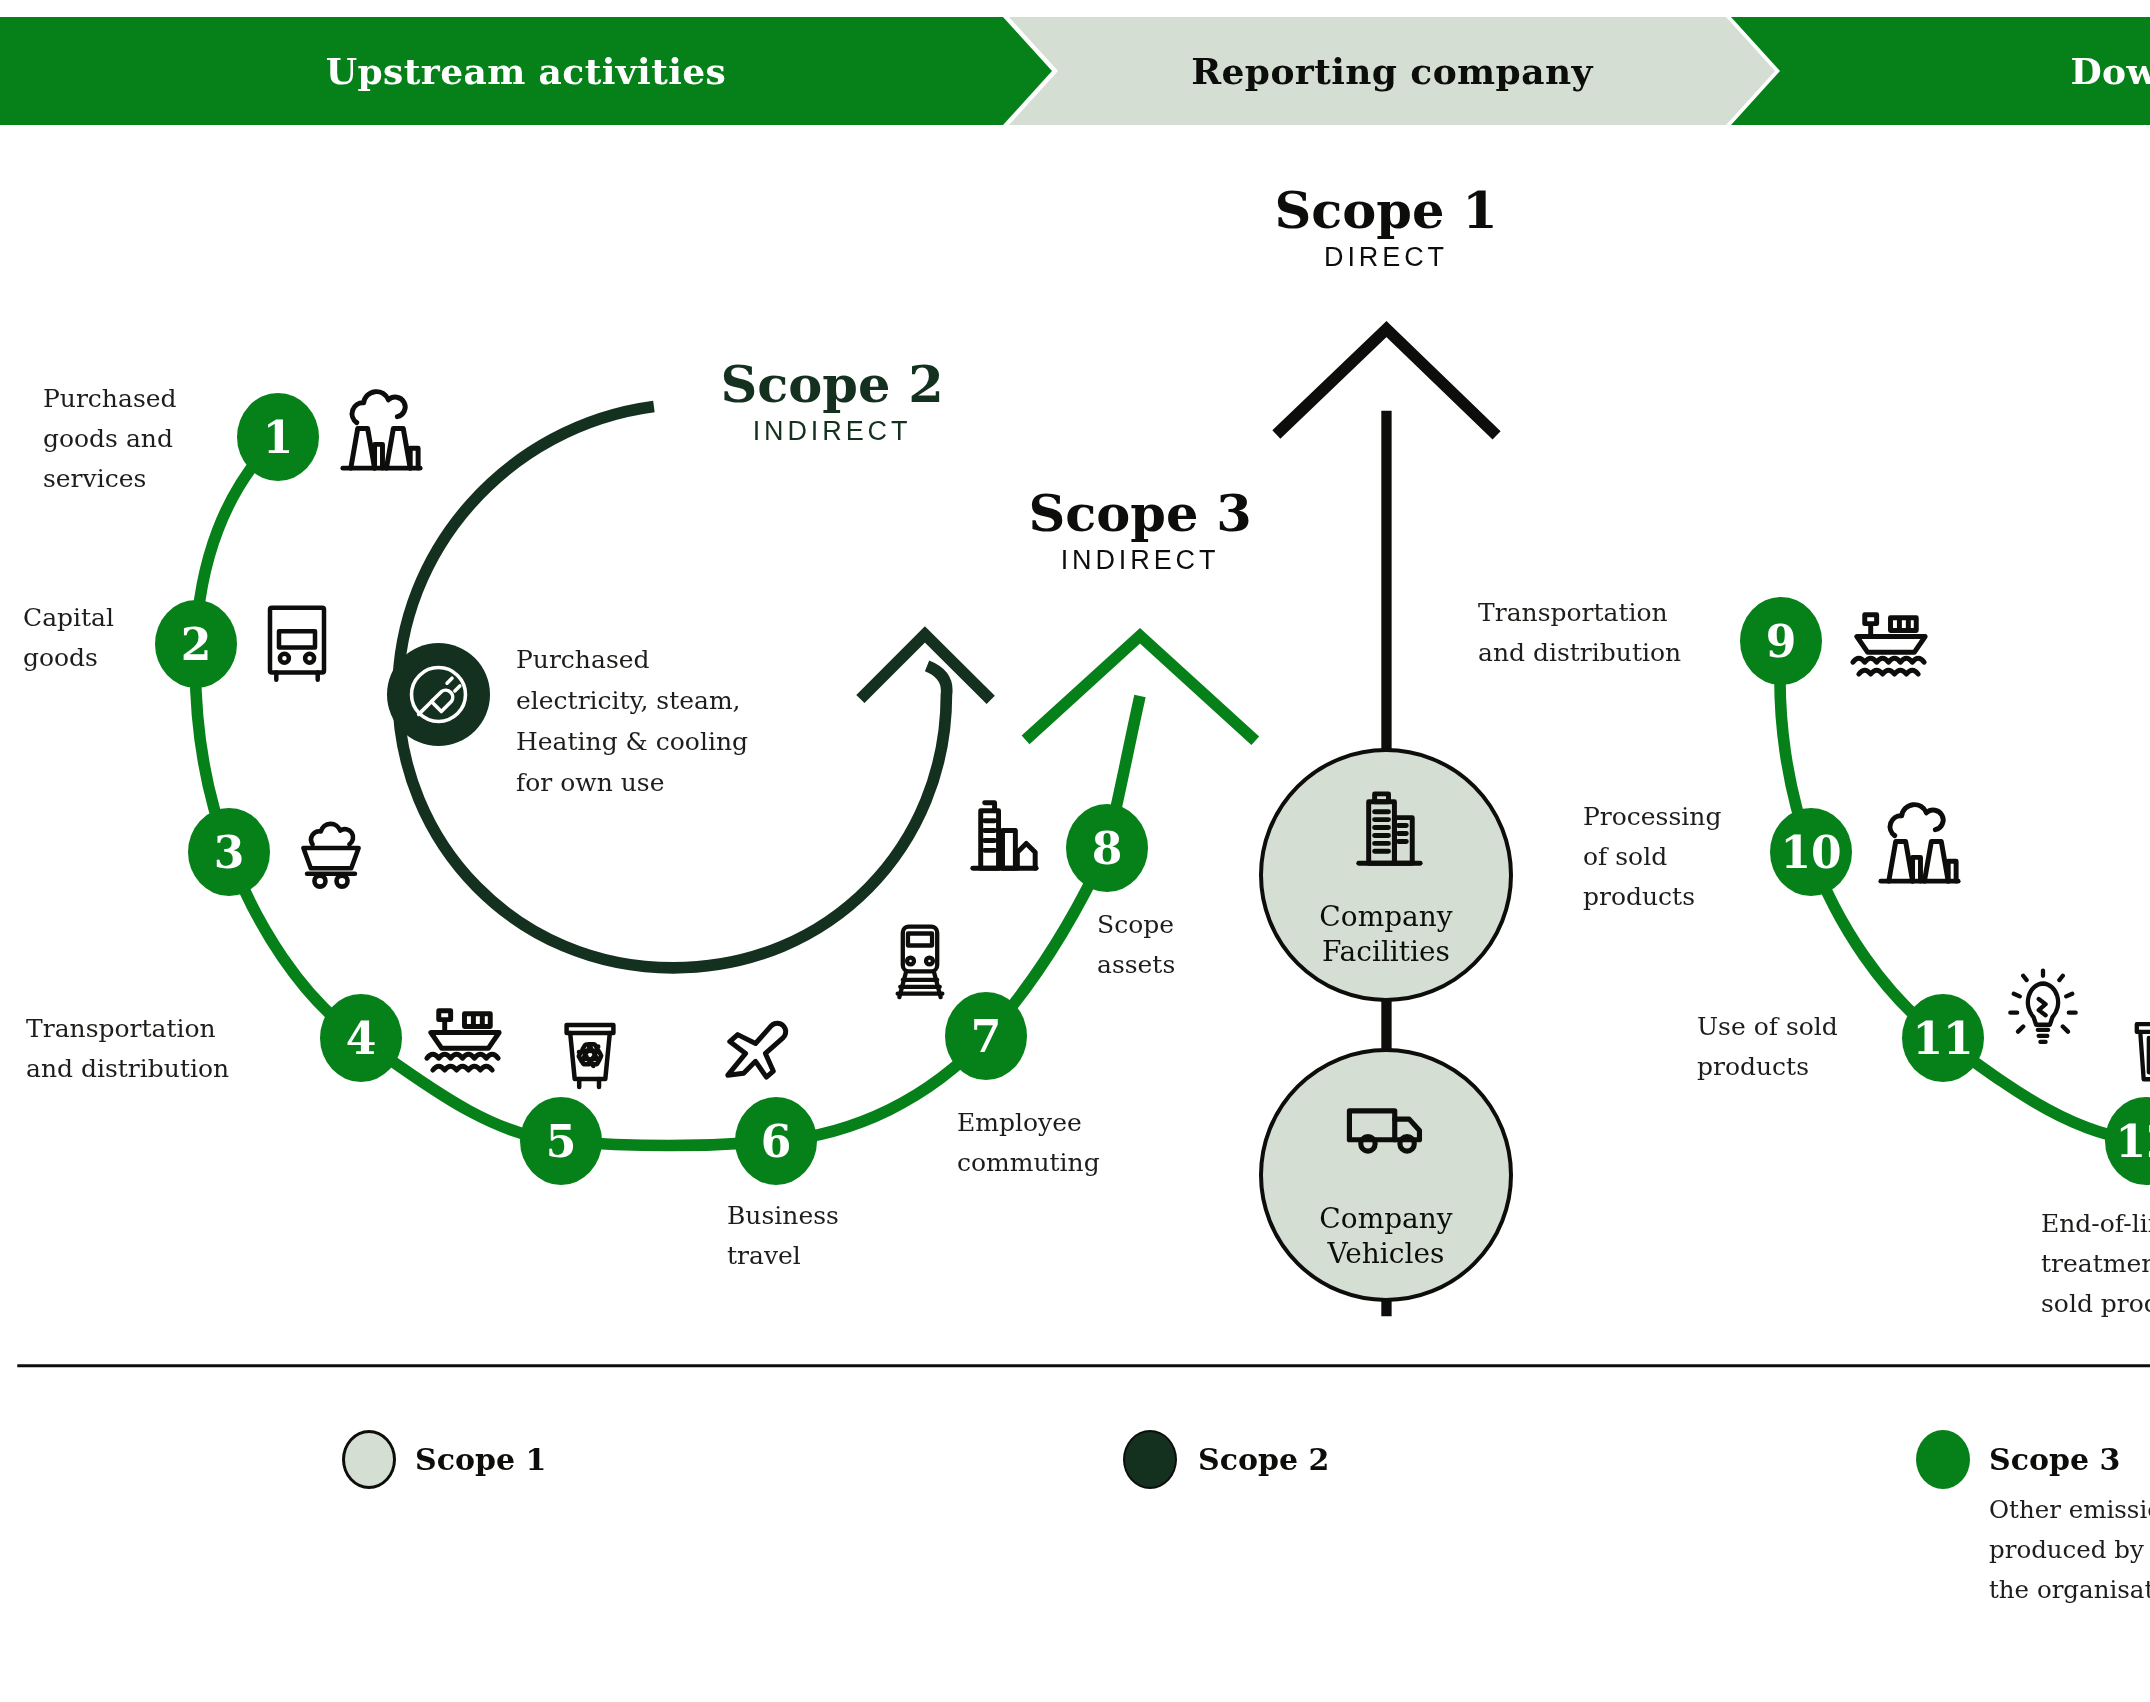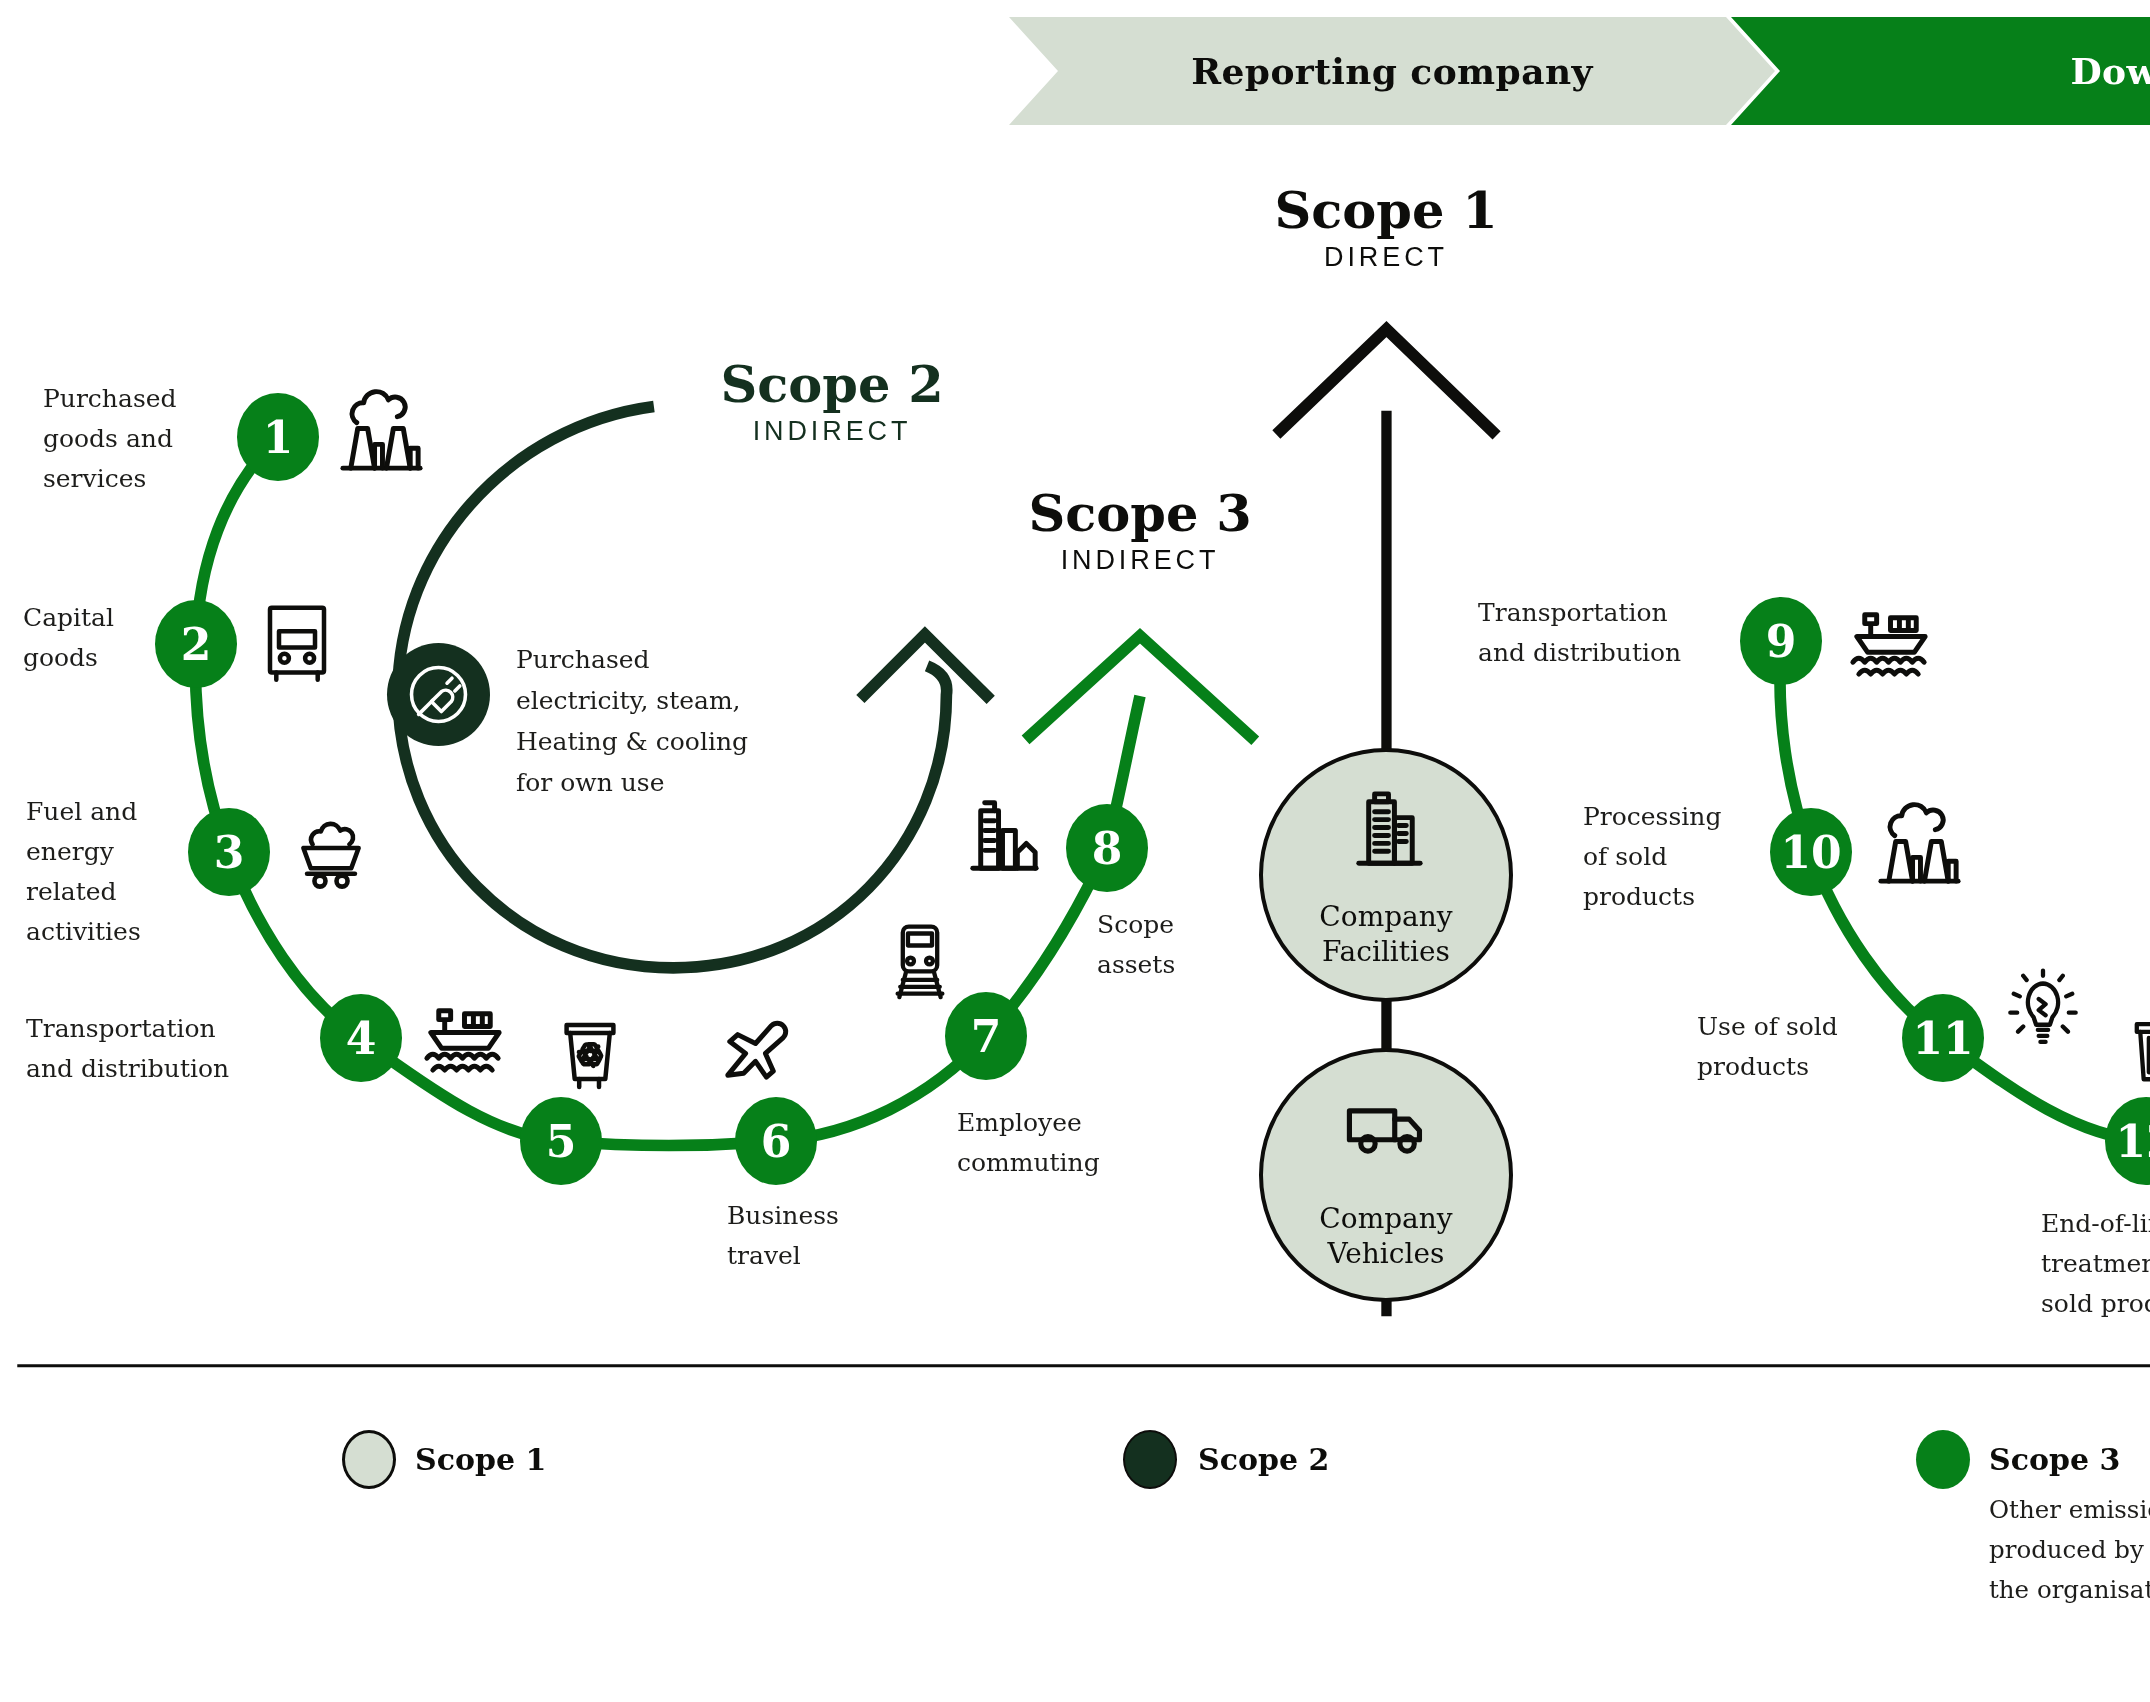--- a/index.html
+++ b/index.html
@@ -188,20 +188,23 @@
 
     <path class="g26" d="M4141 1492 C4128 1665,4155 1835,4209 1982 C4270 2150,4380 2315,4516 2415 C4655 2515,4810 2640,4988 2653 C5155 2666,5325 2666,5489 2653 C5665 2638,5830 2550,5953 2402 C6065 2270,6185 2125,6260 1975"></path>
     <path class="g26" d="M6260 1975 C6285 1850,6305 1730,6330 1618"></path>
     <polyline class="g26" points="6063,1743 6332,1485 6604,1748"></polyline>
 
     <polyline class="w14" points="6470,75 6592,166 6470,257"></polyline>
 
     <line class="divline" x1="40" y1="3175" x2="6630" y2="3175"></line>
   </svg>
 
+  <div class="banner banner-up">
+    <span class="banner-text">Upstream activities</span>
+  </div>
   <div class="banner banner-mid">
     <span class="banner-text">Reporting company</span>
   </div>
   <div class="banner banner-down">
     <span class="banner-text">Downstream activities</span>
   </div>
 
   <div class="scope-head ink" style="left:1386px;top:185px">
     <div class="scope-title">Scope 1</div>
     <div class="scope-sub">DIRECT</div>
@@ -252,24 +255,20 @@
   <svg class="icon" style="left:252px;top:597px" width="90" height="90" viewBox="0 0 100 100">
       <use href="#i-delivery-truck"></use>
     </svg>
   <div class="label" style="left:23px;top:598px">Capital
 goods</div>
 
   <div class="num" style="left:188px;top:808px">3</div>
   <svg class="icon" style="left:285px;top:802px" width="92" height="92" viewBox="0 0 100 100">
       <use href="#i-coal-cart"></use>
     </svg>
-  <div class="label" style="left:26px;top:792px">Fuel and
-energy
-related
-activities</div>
 
   <div class="num" style="left:320px;top:994px">4</div>
   <svg class="icon" style="left:415px;top:983px" width="99" height="99" viewBox="0 0 100 100">
       <use href="#i-cargo-ship"></use>
     </svg>
   <div class="label" style="left:26px;top:1009px">Transportation
 and distribution</div>
 
   <div class="num" style="left:520px;top:1097px">5</div>
   <svg class="icon" style="left:545px;top:1007px" width="90" height="90" viewBox="0 0 100 100">

